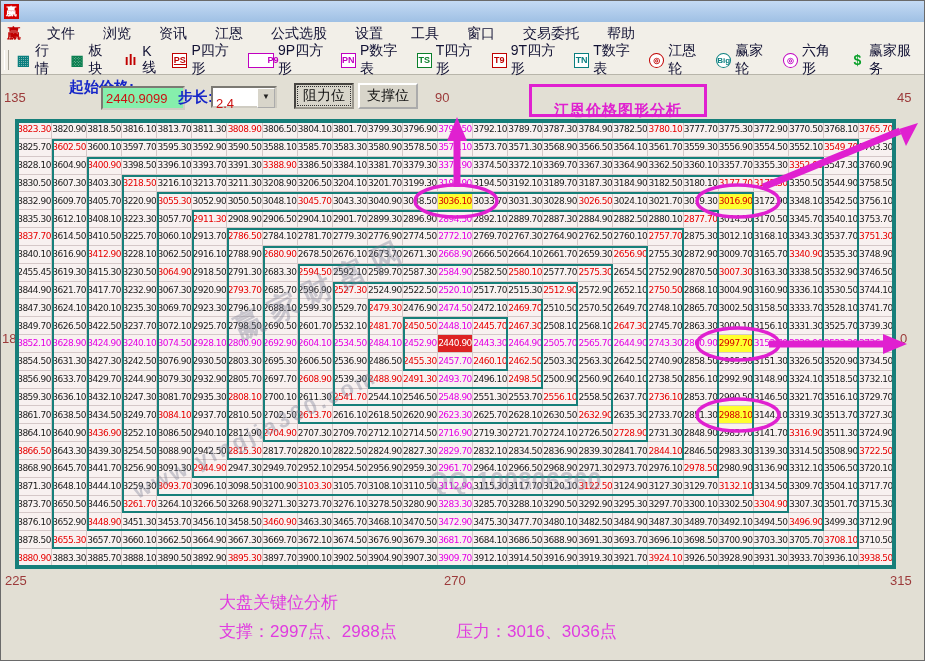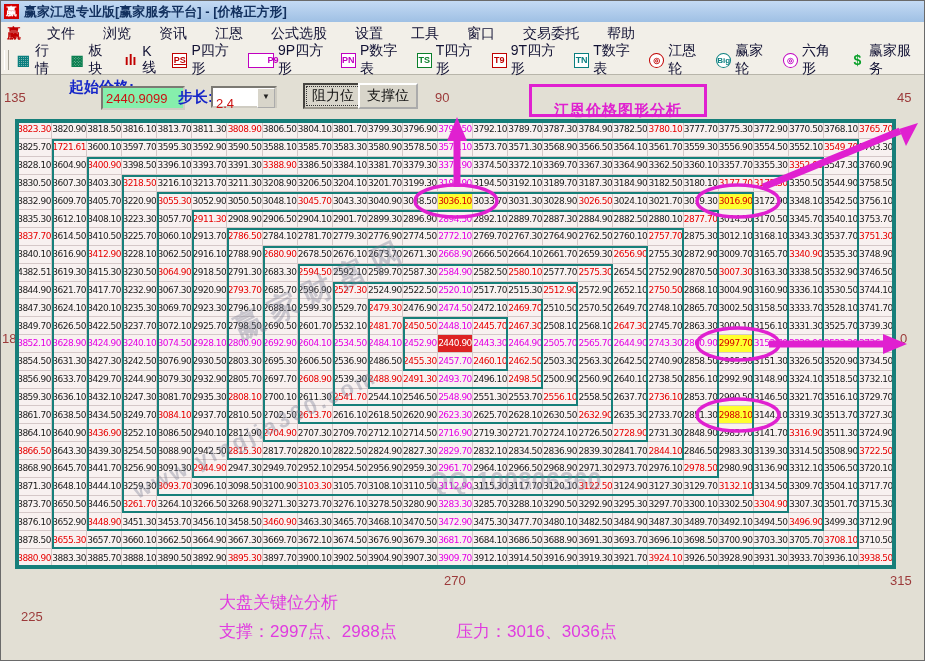--- a/index.html
+++ b/index.html
@@ -51,21 +51,20 @@
   
   #overlay{position:absolute;left:0;top:0;width:925px;height:661px;pointer-events:none;}
 </style>
 </head>
 <body>
 
 <div id="win">
 
   <div id="titlebar">
     <span class="logo">赢</span>
-    <span class="t">赢家江恩专业版[赢家服务平台] - [价格正方形]</span>
   </div>
 
   <div id="menubar">
     <span class="mlogo">赢</span>
   <span class="menu-item">文件</span>
       <span class="menu-item">浏览</span>
       <span class="menu-item">资讯</span>
       <span class="menu-item">江恩</span>
       <span class="menu-item">公式选股</span>
       <span class="menu-item">设置</span>
@@ -133,21 +132,21 @@
 
   <div id="controls">
     <span class="anglelab" style="left:3px;top:16px;">135</span>
     <span class="bluelab" style="left:28px;top:4px;margin-left:40px;">起始价格:</span>
     <input id="startprice-input" value="2440.9099" style="">
     <span class="bluelab" style="left:177px;top:14px;">步长:</span>
     <div id="step-combo">
       <span class="val">2.4</span>
       <span class="arrow">▼</span>
     </div>
-    <button class="gbtn pressed" style="left:302px;">阻力位</button>
+    <button class="gbtn pressed" style="left:293px;">阻力位</button>
     <button class="gbtn" style="left:357px;">支撑位</button>
     <span class="anglelab" style="left:434px;top:16px;">90</span>
     <div id="chart-title-box">
       <span>江恩价格图形分析</span>
     </div>
     <span class="anglelab" style="left:896px;top:16px;">45</span>
   </div>
 
   <span class="anglelab" style="left:1px;top:330px;">180</span>
   <span class="anglelab" style="left:899px;top:330px;">0</span>
@@ -173,21 +172,21 @@
         <div class="cell">3784.90</div>
         <div class="cell">3782.50</div>
         <div class="cell red">3780.10</div>
         <div class="cell">3777.70</div>
         <div class="cell">3775.30</div>
         <div class="cell">3772.90</div>
         <div class="cell">3770.50</div>
         <div class="cell">3768.10</div>
         <div class="cell red">3765.70</div>
         <div class="cell">3825.70</div>
-        <div class="cell red">1721.61</div>
+        <div class="cell red">3602.50</div>
         <div class="cell">3600.10</div>
         <div class="cell">3597.70</div>
         <div class="cell">3595.30</div>
         <div class="cell">3592.90</div>
         <div class="cell">3590.50</div>
         <div class="cell">3588.10</div>
         <div class="cell">3585.70</div>
         <div class="cell">3583.30</div>
         <div class="cell">3580.90</div>
         <div class="cell">3578.50</div>
@@ -347,21 +346,21 @@
         <div class="cell">2661.70</div>
         <div class="cell">2659.30</div>
         <div class="cell red">2656.90</div>
         <div class="cell">2755.30</div>
         <div class="cell">2872.90</div>
         <div class="cell">3009.70</div>
         <div class="cell">3165.70</div>
         <div class="cell red">3340.90</div>
         <div class="cell">3535.30</div>
         <div class="cell">3748.90</div>
-        <div class="cell">4382.51</div>
+        <div class="cell">2455.45</div>
         <div class="cell">3619.30</div>
         <div class="cell">3415.30</div>
         <div class="cell">3230.50</div>
         <div class="cell red">3064.90</div>
         <div class="cell">2918.50</div>
         <div class="cell">2791.30</div>
         <div class="cell">2683.30</div>
         <div class="cell red">2594.50</div>
         <div class="cell">2592.10</div>
         <div class="cell">2589.70</div>
@@ -793,21 +792,21 @@
         <div class="ring" style="left: 8%; top: 8%; width: 84%; height: 84%;"></div>
         <div class="ring" style="left: 4%; top: 4%; width: 92%; height: 92%;"></div>
         <div class="ring" style="left: 0%; top: 0%; width: 100%; height: 100%;"></div>
       </div>
   </div>
 
   <div class="wm wm0">赢家财富网</div>
   <div class="wm wm1">QQ:100806360</div>
   <div class="wm wm2">www.yingjia360.com</div>
 
-  <span class="anglelab" style="left:20px;top:572px;margin-top:36px;">225</span>
+  <span class="anglelab" style="left:4px;top:572px;">225</span>
   <span class="anglelab" style="left:443px;top:572px;">270</span>
   <span class="anglelab" style="left:889px;top:572px;">315</span>
 
   <span class="footer-txt" style="left:218px;top:590px;">大盘关键位分析</span>
   <span class="footer-txt" style="left:218px;top:619px;">支撑：2997点、2988点</span>
   <span class="footer-txt" style="left:455px;top:619px;">压力：3016、3036点</span>
 
   <svg id="overlay" viewBox="0 0 925 661">
     <ellipse cx="455" cy="200" rx="41" ry="16" fill="none" stroke="#e020d0" stroke-width="3.5"></ellipse>
     <ellipse cx="737" cy="200" rx="41" ry="16" fill="none" stroke="#e020d0" stroke-width="3.5"></ellipse>

